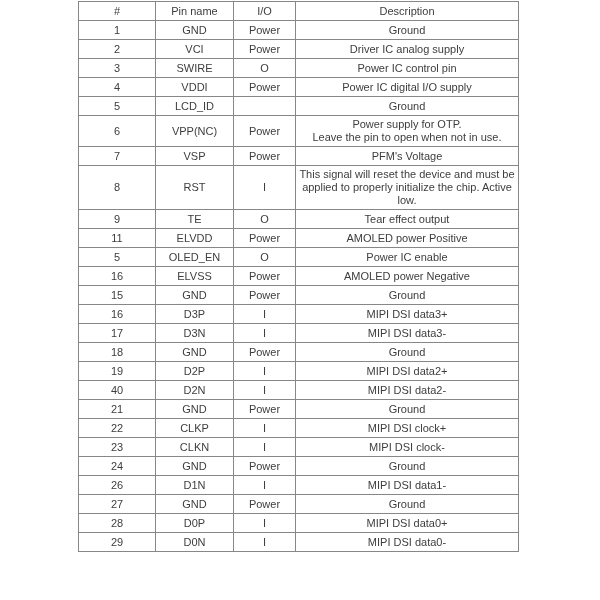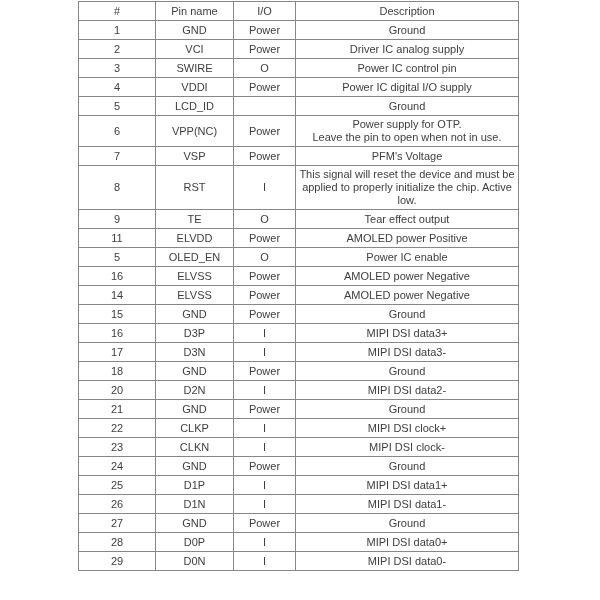--- a/index.html
+++ b/index.html
@@ -143,26 +143,20 @@
     <td>Power IC enable</td>
   </tr>
 
   <tr>
     <td>16</td>
     <td>ELVSS</td>
     <td>Power</td>
     <td>AMOLED power Negative</td>
   </tr>
 
-  <tr>
-    <td>14</td>
-    <td>ELVSS</td>
-    <td>Power</td>
-    <td>AMOLED power Negative</td>
-  </tr>
 
   <tr>
     <td>15</td>
     <td>GND</td>
     <td>Power</td>
     <td>Ground</td>
   </tr>
 
   <tr>
     <td>16</td>
@@ -178,23 +172,29 @@
     <td>MIPI DSI data3-</td>
   </tr>
 
   <tr>
     <td>18</td>
     <td>GND</td>
     <td>Power</td>
     <td>Ground</td>
   </tr>
 
-
-  <tr>
-    <td>20</td>
+  <tr>
+    <td>19</td>
+    <td>D2P</td>
+    <td>I</td>
+    <td>MIPI DSI data2+</td>
+  </tr>
+
+  <tr>
+    <td>40</td>
     <td>D2N</td>
     <td>I</td>
     <td>MIPI DSI data2-</td>
   </tr>
 
   <tr>
     <td>21</td>
     <td>GND</td>
     <td>Power</td>
     <td>Ground</td>
@@ -214,26 +214,20 @@
     <td>MIPI DSI clock-</td>
   </tr>
 
   <tr>
     <td>24</td>
     <td>GND</td>
     <td>Power</td>
     <td>Ground</td>
   </tr>
 
-  <tr>
-    <td>25</td>
-    <td>D1P</td>
-    <td>I</td>
-    <td>MIPI DSI data1+</td>
-  </tr>
 
   <tr>
     <td>26</td>
     <td>D1N</td>
     <td>I</td>
     <td>MIPI DSI data1-</td>
   </tr>
 
   <tr>
     <td>27</td>

